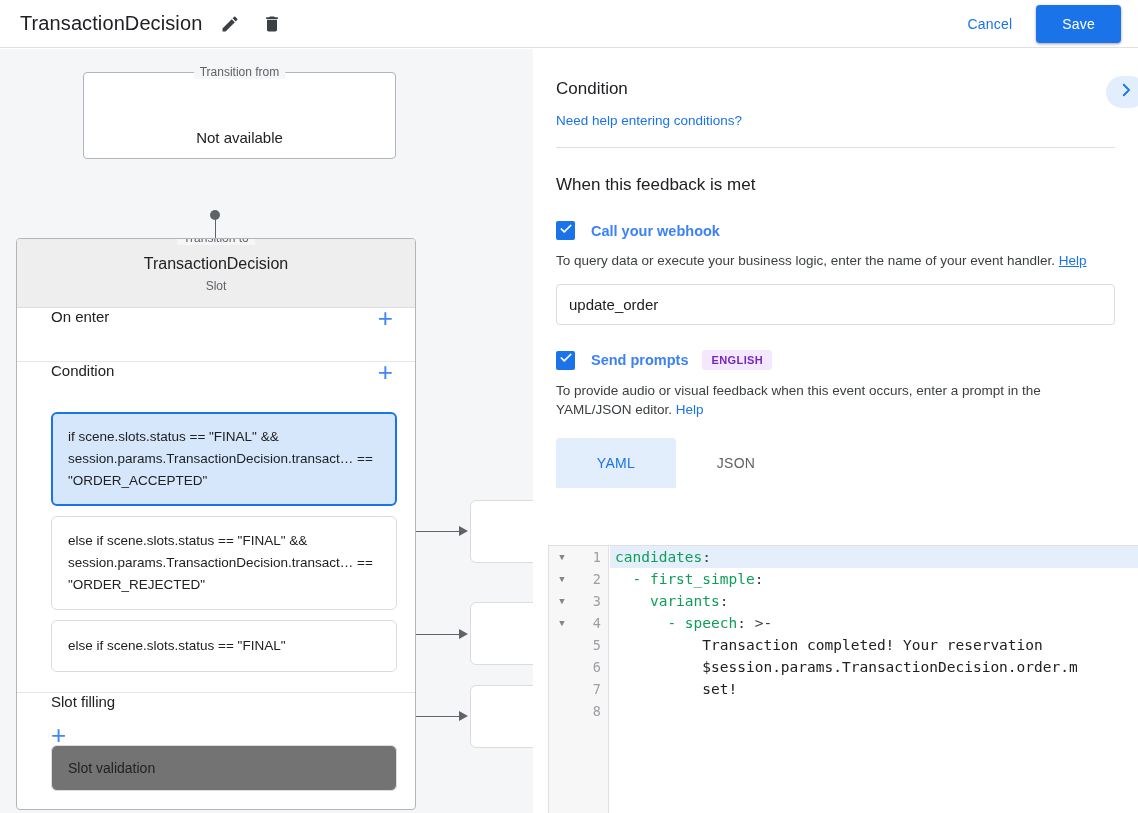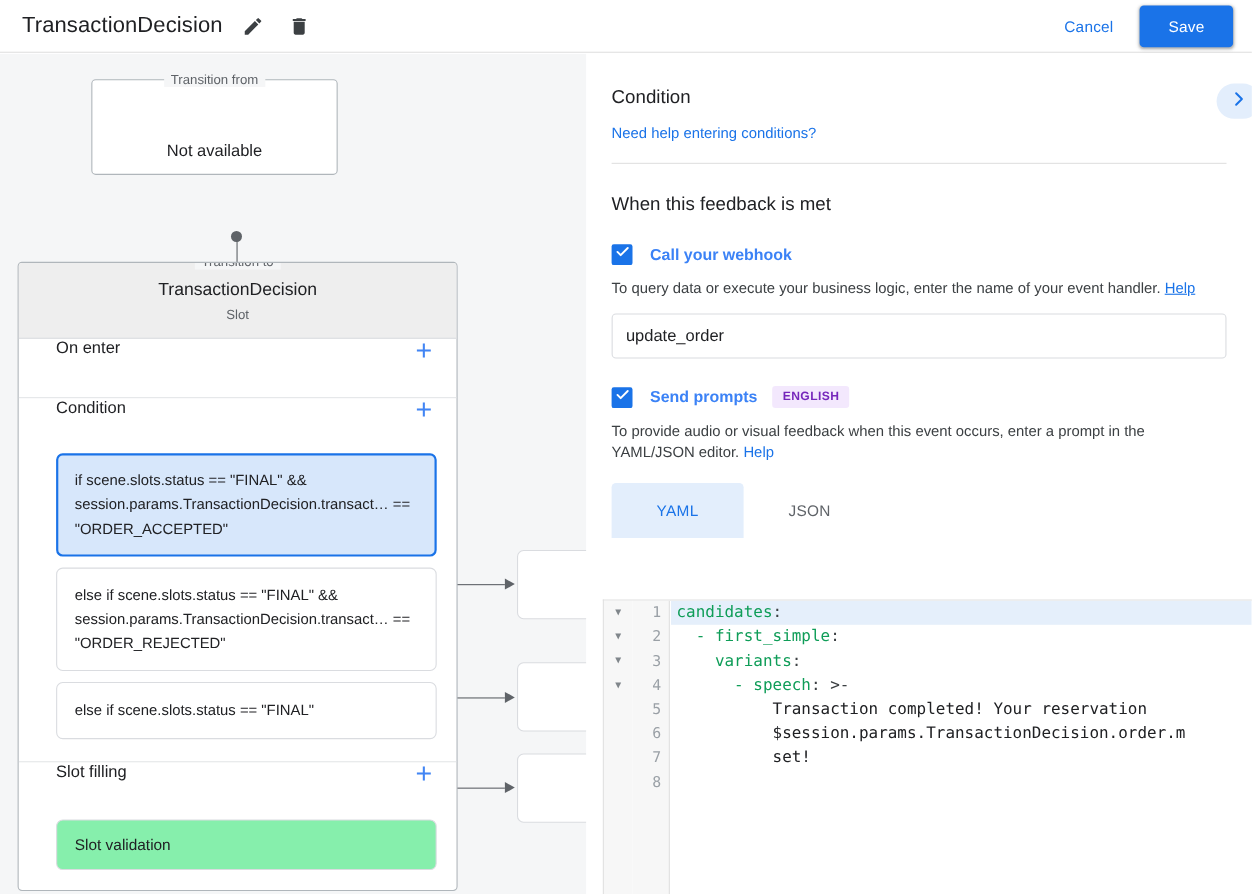--- a/index.html
+++ b/index.html
@@ -73,21 +73,21 @@
     background: #f5f6f7;
     padding: 0 6px;
     font-size: 12px; color: #5f6368;
     white-space: nowrap;
     line-height: 14px;
   }
 
   
   .box-from {
     left: 83px; top: 23px;
-    width: 224px; height: 87px;
+    width: 313px; height: 87px;
     display: flex; align-items: center; justify-content: center;
   }
   .box-from .body { font-size: 15px; color: #202124; margin-top: 44px; }
 
   
   .conn-dot {
     position: absolute;
     width: 10px; height: 10px; border-radius: 50%;
     background: #5f6368;
   }
@@ -147,21 +147,21 @@
     word-break: break-word;
   }
   .cond-chip.selected {
     background: #d7e7fb;
     border: 2px solid #1a73e8;
     padding: 12px 15px;
   }
   .slot-chip {
     border: 1px solid #dadce0;
     border-radius: 6px;
-    background: #86efac;
+    background: #737373;
     padding: 14px 16px;
     font-size: 14px; color: #202124;
     cursor: pointer;
   }
 
   
   .stub {
     position: absolute;
     left: 470px;
     width: 120px; height: 63px;
@@ -403,21 +403,21 @@
       <span class="section-label">Condition</span>
       <span class="plus">+</span>
     </div>
     <div class="section-body">
       <div class="cond-chip selected">if scene.slots.status == "FINAL" &amp;&amp; session.params.TransactionDecision.transact… == "ORDER_ACCEPTED"</div>
       <div class="cond-chip">else if scene.slots.status == "FINAL" &amp;&amp; session.params.TransactionDecision.transact… == "ORDER_REJECTED"</div>
       <div class="cond-chip" style="line-height:20px;padding:15px 16px;">else if scene.slots.status == "FINAL"</div>
     </div>
 
     <div style="border-top:1px solid #e4e6e8;"></div>
-    <div class="section-row no-border" style="height:52px;">
+    <div class="section-row no-border" style="height:52px;flex-direction:column;">
       <span class="section-label">Slot filling</span>
       <span class="plus">+</span>
     </div>
     <div class="section-body">
       <div class="slot-chip">Slot validation</div>
     </div>
   </div>
 </div>
 
 <div class="rpanel">

